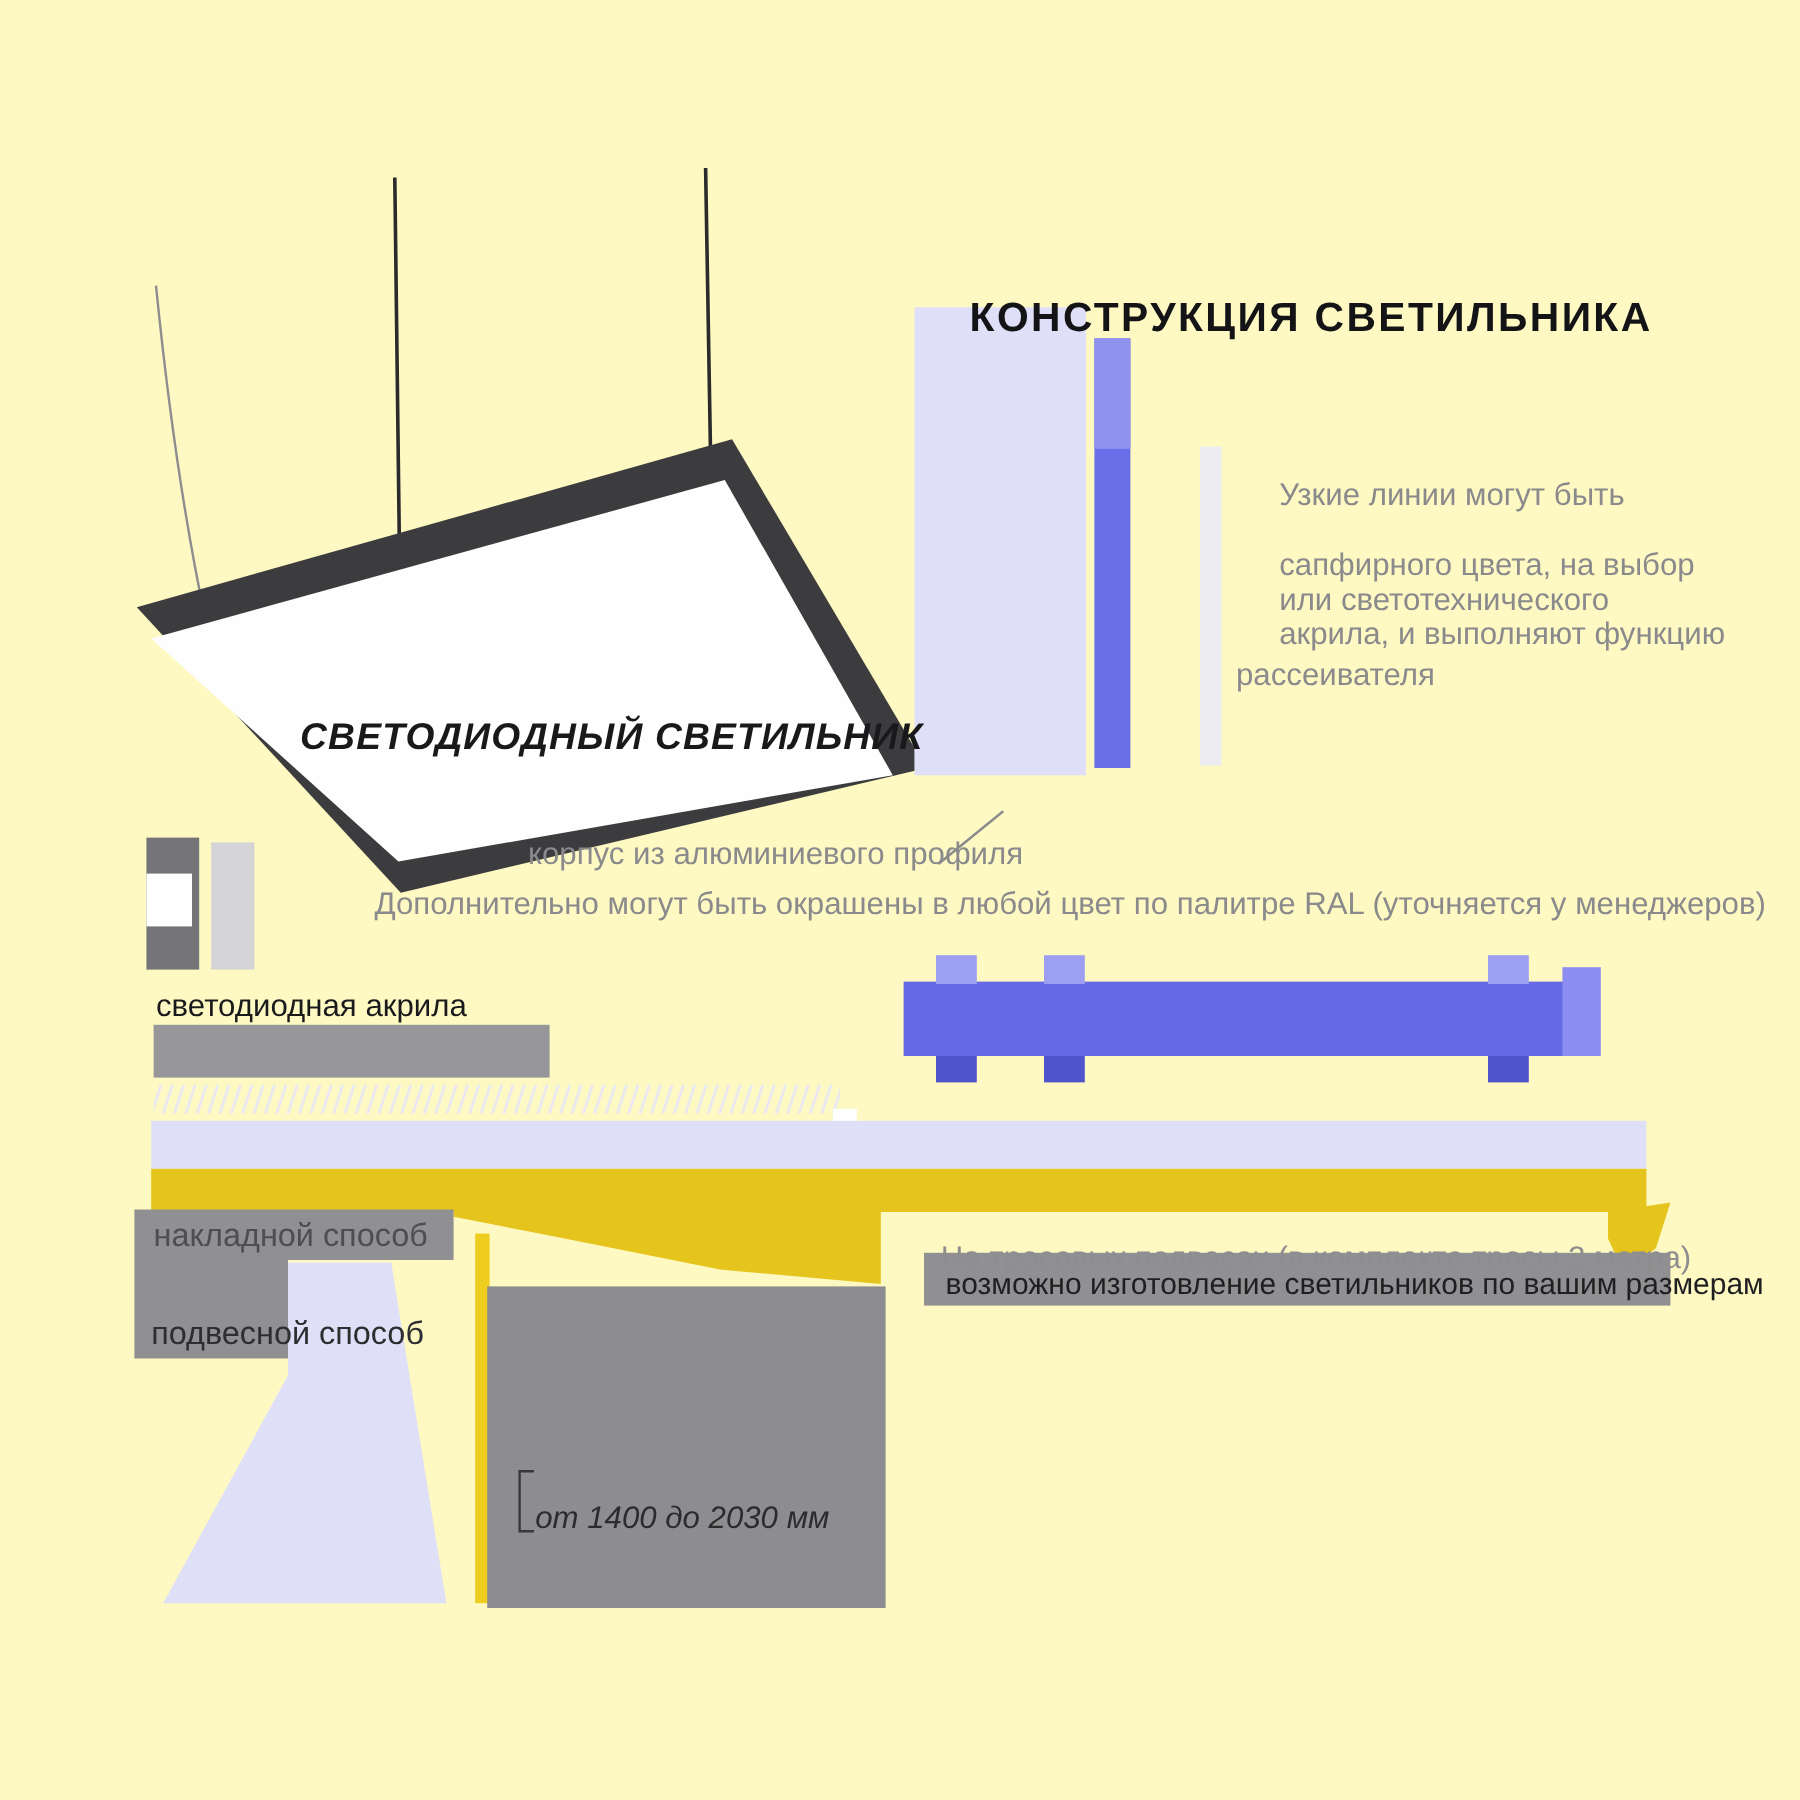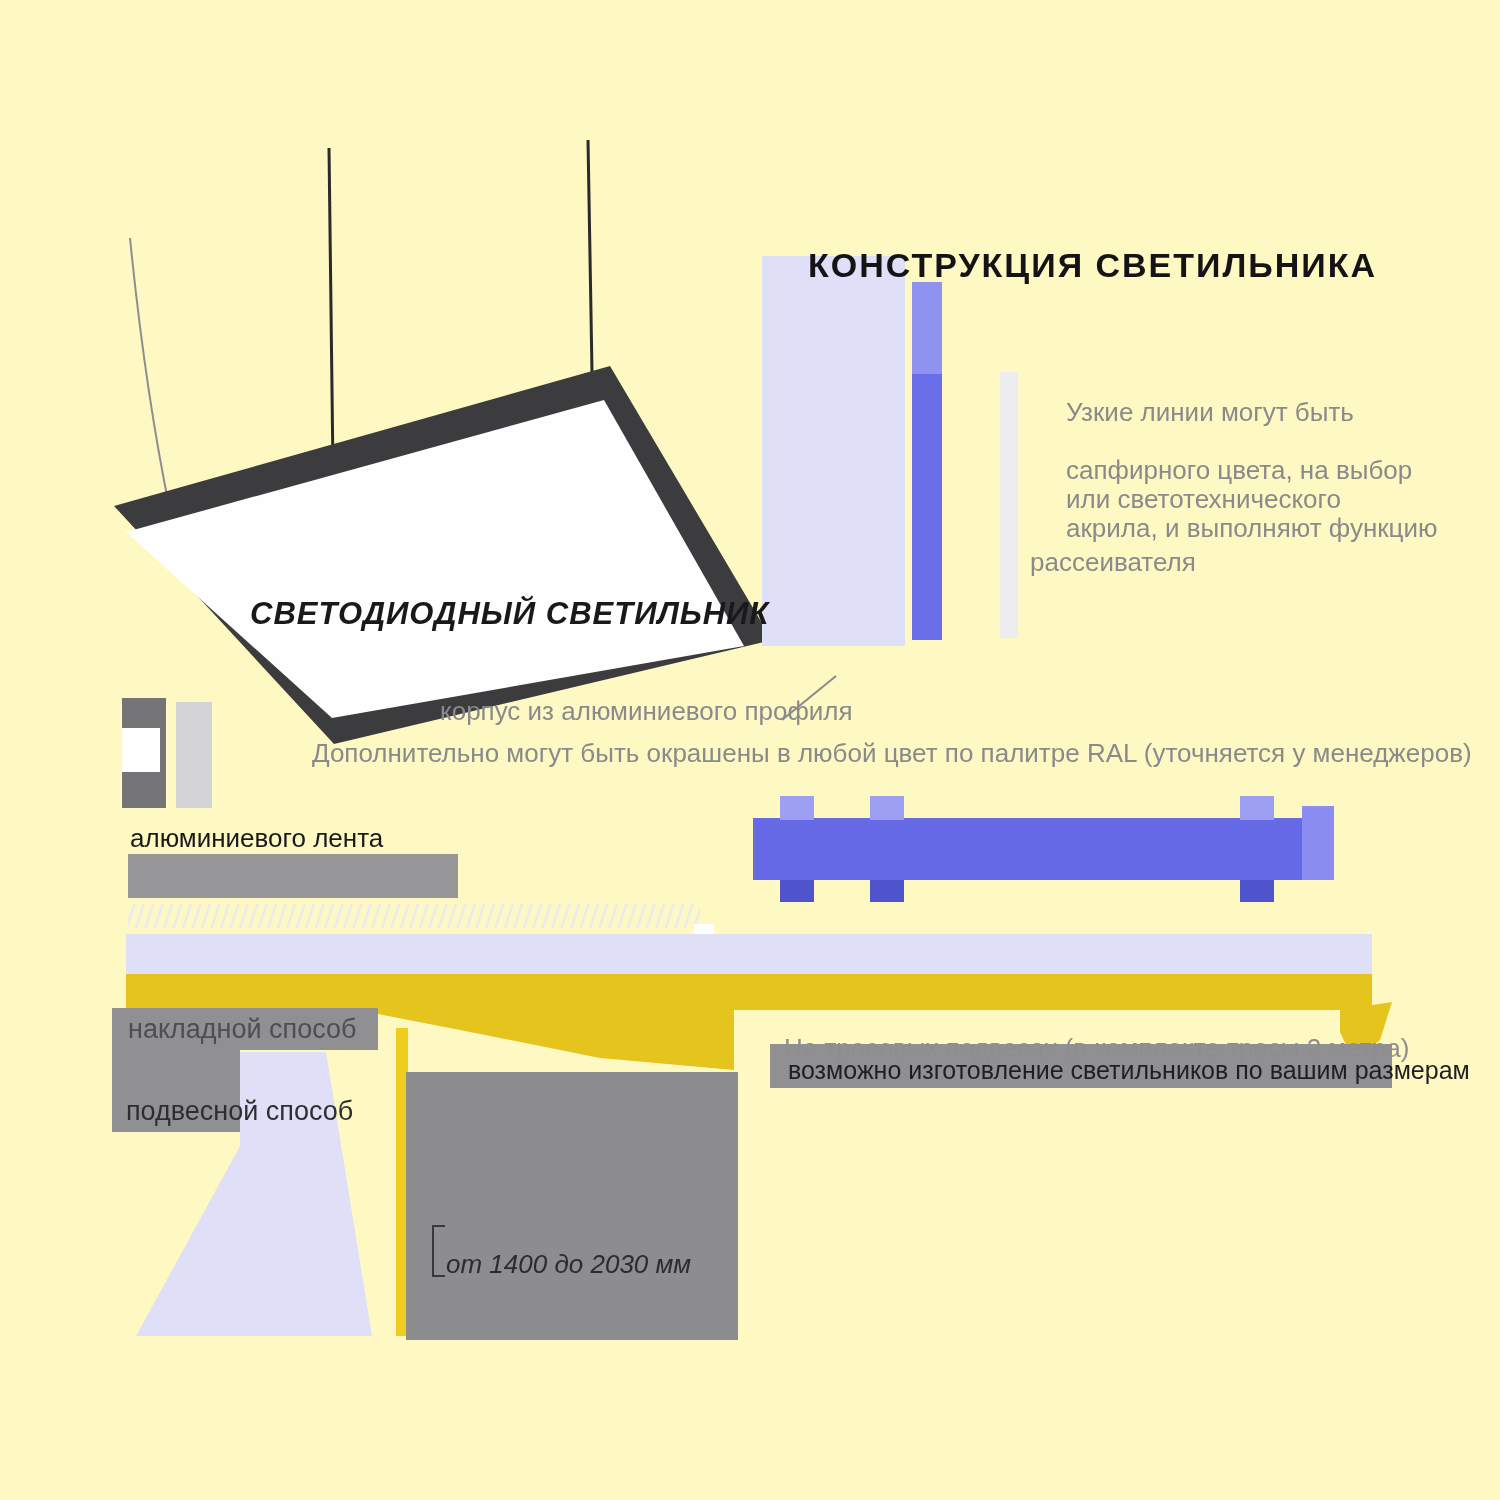--- a/index.html
+++ b/index.html
@@ -76,21 +76,21 @@
 
   <span class="txt gray" style="left:1066px;top:398px;">Узкие линии могут быть</span>
   <span class="txt gray" style="left:1066px;top:456px;">сапфирного цвета, на выбор</span>
   <span class="txt gray" style="left:1066px;top:485px;">или светотехнического</span>
   <span class="txt gray" style="left:1066px;top:514px;">акрила, и выполняют функцию</span>
   <span class="txt gray" style="left:1030px;top:548px;">рассеивателя</span>
 
   <span class="txt gray" style="left:440px;top:697px;">корпус из алюминиевого профиля</span>
   <span class="txt gray" style="left:312px;top:739px;">Дополнительно могут быть окрашены в любой цвет по палитре RAL (уточняется у менеджеров)</span>
 
-  <span class="txt" style="left:130px;top:824px;color:#1a1a1c;font-size:26px;">алюминиевого лента</span>
+  <span class="txt" style="left:130px;top:824px;color:#1a1a1c;font-size:26px;">светодиодная акрила</span>
 
   <span class="txt mountlbl" style="left:128px;top:1014px;">накладной способ</span>
   <span class="txt mountlbl2" style="left:126px;top:1096px;">подвесной способ</span>
 
   <span class="txt gray" style="left:784px;top:1006px;color:#8e8e90;margin-top:28px;">На тросовых подвесах (в комплекте тросы 2 метра)</span>
   <span class="txt onslab" style="left:788px;top:1056px;">возможно изготовление светильников по вашим размерам</span>
   <span class="txt dim" style="left:446px;top:1250px;">от 1400 до 2030 мм</span>
 
 </div>
 

